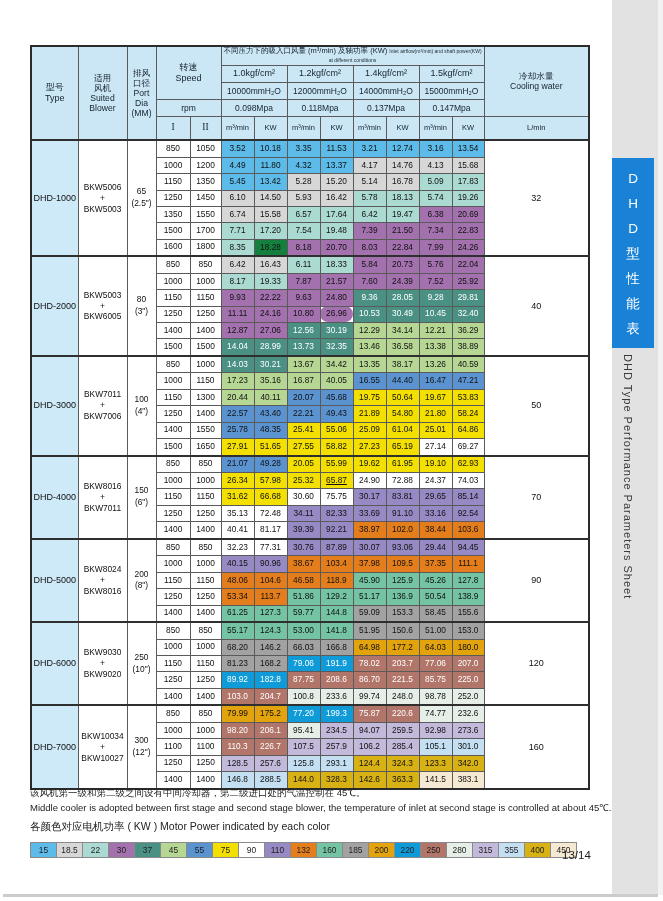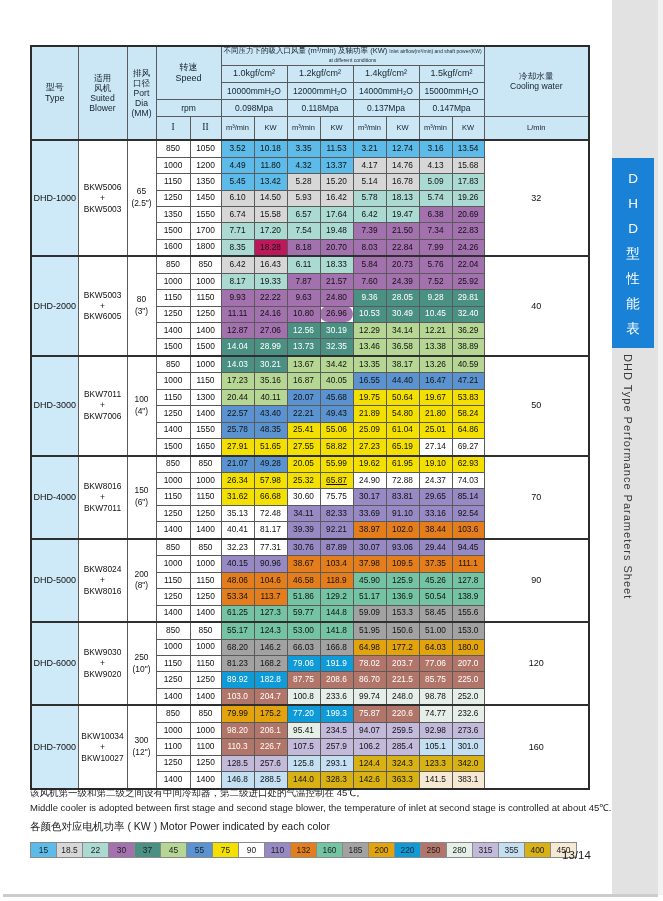--- a/index.html
+++ b/index.html
@@ -212,21 +212,21 @@
         <td style="background: rgb(171, 218, 211);">19.48</td>
         <td style="background: rgb(164, 113, 175);">7.39</td>
         <td style="background: rgb(164, 113, 175);">21.50</td>
         <td style="background: rgb(164, 113, 175);">7.34</td>
         <td style="background: rgb(164, 113, 175);">22.83</td>
       </tr>
       <tr>
         <td class="speed-cell">1600</td>
         <td class="speed-cell">1800</td>
         <td style="background: rgb(171, 218, 211);">8.35</td>
-        <td style="background: #be185d;">18.28</td>
+        <td style="background: #15803d;">18.28</td>
         <td style="background: rgb(164, 113, 175);">8.18</td>
         <td style="background: rgb(164, 113, 175);">20.70</td>
         <td style="background: rgb(164, 113, 175);">8.03</td>
         <td style="background: rgb(164, 113, 175);">22.84</td>
         <td style="background: rgb(164, 113, 175);">7.99</td>
         <td style="background: rgb(164, 113, 175);">24.26</td>
       </tr>
       <tr class="group-start">
         <td class="type-cell" rowspan="6">DHD-2000</td>
         <td class="blower-cell" rowspan="6">BKW5003

